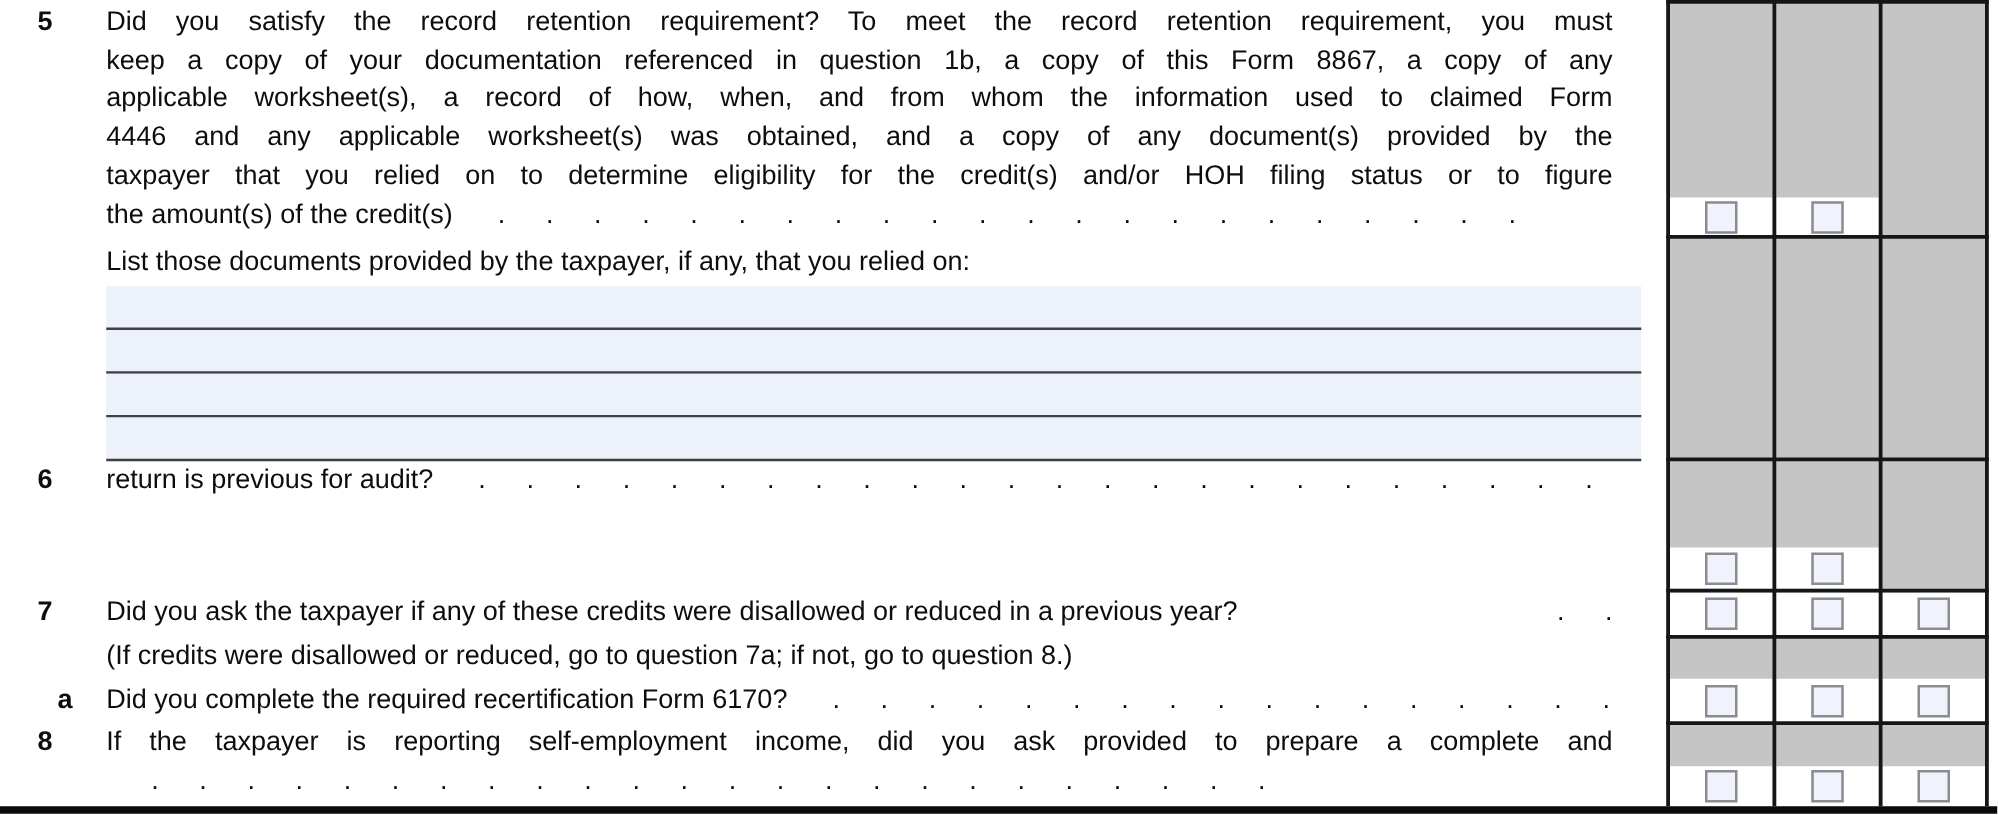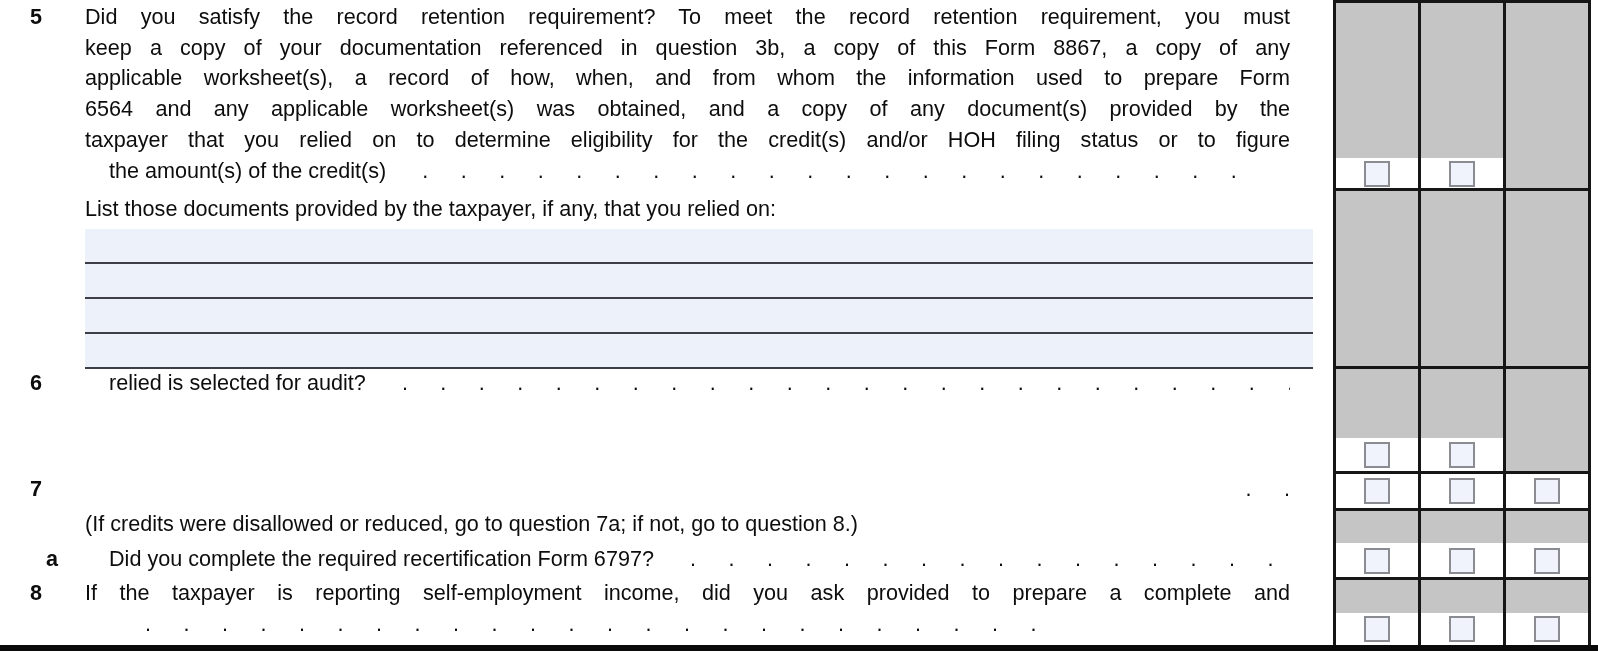--- a/index.html
+++ b/index.html
@@ -7,21 +7,21 @@
     width:1598px;height:652px;background:#ffffff;position:relative;overflow:hidden;
     font-family:"Liberation Sans",sans-serif;color:#0d0d0d;
   }
   .txt{font-size:21.6px;line-height:30.7px;}
   .bold{font-weight:normal;}
   
   .qnum{position:absolute;font-weight:bold;font-size:21.6px;line-height:30.7px;}
   
   .block{position:absolute;left:85px;width:1205px;}
   .jl{text-align:justify;text-align-last:justify;text-justify:inter-word;}
-  .ll{display:flex;overflow:hidden;margin-left:24px;}
+  .ll{display:flex;overflow:hidden;}
   .ll .qt{white-space:nowrap;flex:0 0 auto;}
   .dots{flex:1 1 auto;overflow:hidden;white-space:nowrap;margin-left:36px;word-spacing:26.5px;}
   .dots.right{text-align:right;margin-left:0;}
   
   #fields{position:absolute;left:85px;top:229px;width:1228px;height:140px;}
   .entry{position:absolute;left:0;width:100%;height:33px;background:#edf1fa;border-bottom:2px solid #3e3e46;}
   #entry-1{top:0;}#entry-2{top:35px;}#entry-3{top:70px;}#entry-4{top:105px;}
   
   #grid{position:absolute;left:1333px;top:0;width:258px;height:645px;background:#c5c5c5;}
   .wband{position:absolute;background:#ffffff;}
@@ -44,57 +44,58 @@
 <body>
 
 <div class="qnum" style="top:2px;left:30px">5</div>
 <div class="qnum" style="top:368px;left:30px">6</div>
 <div class="qnum" style="top:474px;left:30px">7</div>
 <div class="qnum" style="top:544px;left:46px">a</div>
 <div class="qnum" style="top:578px;left:30px">8</div>
 
 <div class="block txt" style="top:2px">
   <div class="jl">Did you satisfy the record retention requirement? To meet the record retention requirement, you must</div>
-  <div class="jl">keep a copy of your documentation referenced in question 3b, a copy of this Form 8867, a copy of any</div>
-  <div class="jl">applicable worksheet(s), a record of how, when, and from whom the information used to prepare Form</div>
-  <div class="jl">6564 and any applicable worksheet(s) was obtained, and a copy of any document(s) provided by the</div>
+  <div class="jl">keep a copy of your documentation referenced in question 1b, a copy of this Form 8867, a copy of any</div>
+  <div class="jl">applicable worksheet(s), a record of how, when, and from whom the information used to claimed Form</div>
+  <div class="jl">4446 and any applicable worksheet(s) was obtained, and a copy of any document(s) provided by the</div>
   <div class="jl">taxpayer that you relied on to determine eligibility for the credit(s) and/or HOH filing status or to figure</div>
   <div class="ll">
     <span class="qt">the amount(s) of the credit(s)</span>
     <span class="dots">. . . . . . . . . . . . . . . . . . . . . .</span>
   </div>
 </div>
 
 <div class="block txt" style="top:194px">List those documents provided by the taxpayer, if any, that you relied on:</div>
 
 <div id="fields">
   <div class="entry" id="entry-1"></div>
   <div class="entry" id="entry-2"></div>
   <div class="entry" id="entry-3"></div>
   <div class="entry" id="entry-4"></div>
 </div>
 
 <div class="block txt" style="top:368px">
   <div class="ll">
-    <span class="qt">relied is selected for audit?</span>
+    <span class="qt">return is previous for audit?</span>
     <span class="dots">. . . . . . . . . . . . . . . . . . . . . . . .</span>
   </div>
 </div>
 
 <div class="block txt" style="top:474px">
   <div class="ll">
+    <span class="qt">Did you ask the taxpayer if any of these credits were disallowed or reduced in a previous year?</span>
     <span class="dots right">. .</span>
   </div>
 </div>
 
 <div class="block txt bold" style="top:509px">(If credits were disallowed or reduced, go to question 7a; if not, go to question 8.)</div>
 
 <div class="block txt" style="top:544px">
   <div class="ll">
-    <span class="qt">Did you complete the required recertification Form 6797?</span>
+    <span class="qt">Did you complete the required recertification Form 6170?</span>
     <span class="dots">. . . . . . . . . . . . . . . . . . . . . . . .</span>
   </div>
 </div>
 
 <div class="block txt" style="top:578px">
   <div class="jl">If the taxpayer is reporting self-employment income, did you ask provided to prepare a complete and</div>
   <div class="ll">
     <span class="dots">. . . . . . . . . . . . . . . . . . . . . . . .</span>
   </div>
 </div>

